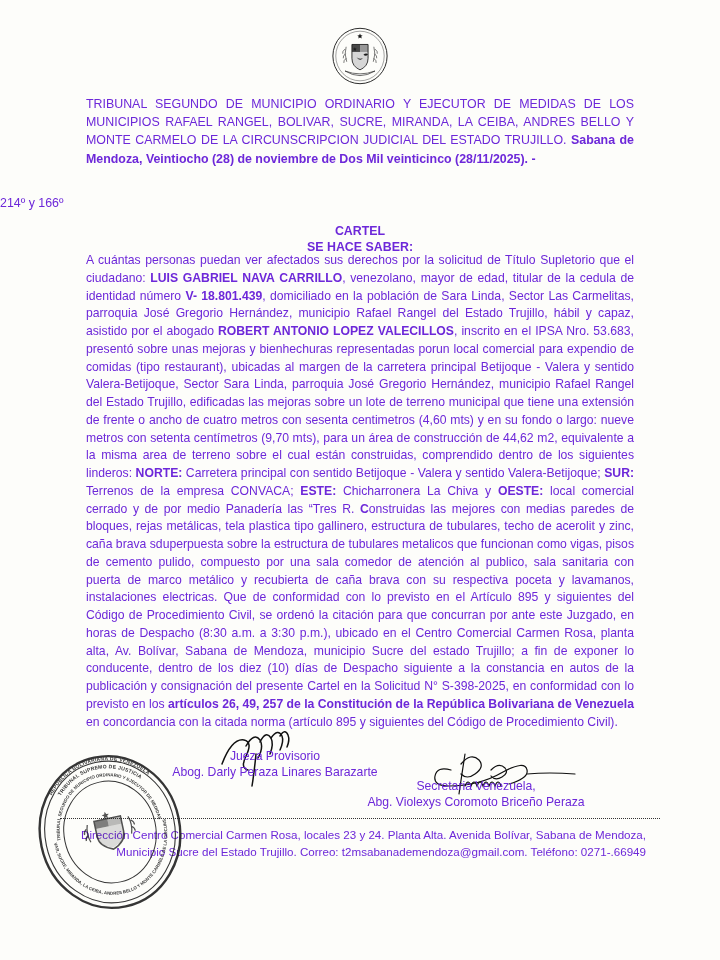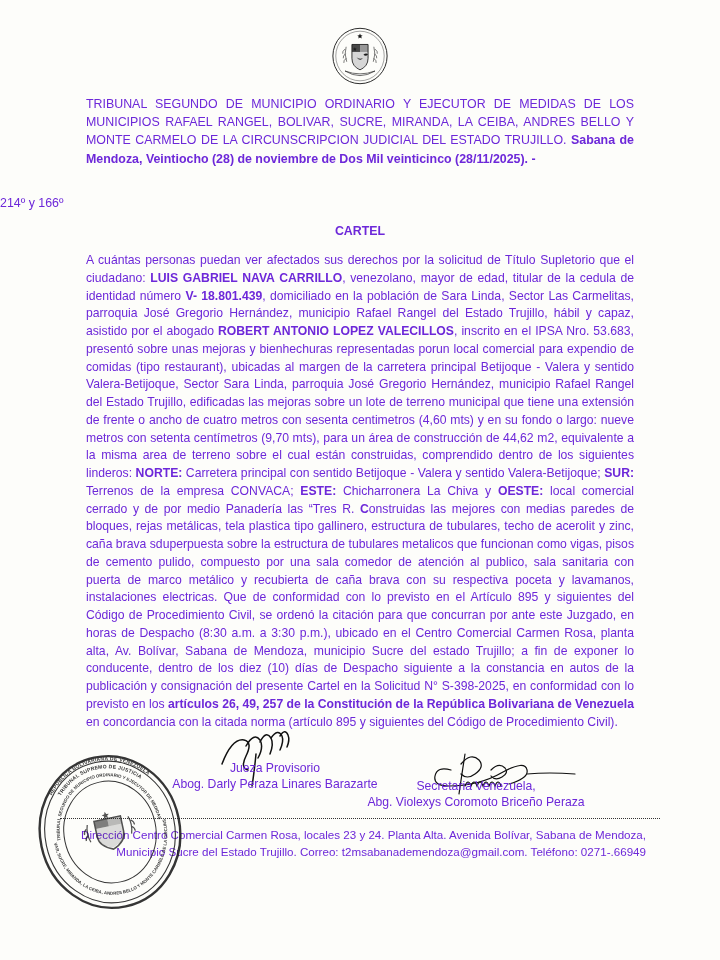--- a/index.html
+++ b/index.html
@@ -92,21 +92,21 @@
   .sig-area {
     position: absolute;
     top: 742px;
     left: 86px;
     width: 548px;
     height: 70px;
   }
   .sig-left {
     position: absolute;
     left: 74px;
-    top: 18px;
+    top: 6px;
     text-align: center;
     font-size: 12.2px;
     line-height: 1.35;
     width: 230px;
   }
   .sig-right {
     position: absolute;
     left: 240px;
     top: 36px;
     text-align: center;
@@ -198,20 +198,21 @@
 
   <div class="header">
     <span class="court">TRIBUNAL SEGUNDO DE MUNICIPIO ORDINARIO Y EJECUTOR DE MEDIDAS DE LOS MUNICIPIOS RAFAEL RANGEL, BOLIVAR, SUCRE, MIRANDA, LA CEIBA, ANDRES BELLO Y MONTE CARMELO DE LA CIRCUNSCRIPCION JUDICIAL DEL ESTADO TRUJILLO.</span>
     <span class="place-date">Sabana de Mendoza, Veintiocho (28) de noviembre de Dos Mil veinticinco (28/11/2025). -</span>
   </div>
 
   <div class="folios">214º y 166º</div>
 
   <div class="cartel-title">
     <span>CARTEL</span>
+    <span>SE HACE SABER:</span>
   </div>
 
   <div class="body-text">
     <span>A cuántas personas puedan ver afectados sus derechos por la solicitud de Título Supletorio que el ciudadano: </span><b>LUIS GABRIEL NAVA CARRILLO</b><span>, venezolano, mayor de edad, titular de la cedula de identidad número </span><b>V- 18.801.439</b><span>, domiciliado en la población de Sara Linda, Sector Las Carmelitas, parroquia José Gregorio Hernández, municipio Rafael Rangel del Estado Trujillo, hábil y capaz, asistido por el abogado </span><b>ROBERT ANTONIO LOPEZ VALECILLOS</b><span>, inscrito en el IPSA Nro. 53.683, presentó sobre unas mejoras y bienhechuras representadas porun local comercial para expendio de comidas (tipo restaurant), ubicadas al margen de la carretera principal Betijoque - Valera y sentido Valera-Betijoque, Sector Sara Linda, parroquia José Gregorio Hernández, municipio Rafael Rangel del Estado Trujillo, edificadas las mejoras sobre un lote de terreno municipal que tiene una extensión de frente o ancho de cuatro metros con sesenta centimetros (4,60 mts) y en su fondo o largo: nueve metros con setenta centímetros (9,70 mts), para un área de construcción de 44,62 m2, equivalente a la misma area de terreno sobre el cual están construidas, comprendido dentro de los siguientes linderos: </span><b>NORTE:</b><span> Carretera principal con sentido Betijoque - Valera y sentido Valera-Betijoque; </span><b>SUR:</b><span> Terrenos de la empresa CONVACA; </span><b>ESTE:</b><span> Chicharronera La Chiva y </span><b>OESTE:</b><span> local comercial cerrado y de por medio Panadería las “Tres R. </span><b>C</b><span>onstruidas las mejores con medias paredes de bloques, rejas metálicas, tela plastica tipo gallinero, estructura de tubulares, techo de acerolit y zinc, caña brava sduperpuesta sobre la estructura de tubulares metalicos que funcionan como vigas, pisos de cemento pulido, compuesto por una sala comedor de atención al publico, sala sanitaria con puerta de marco metálico y recubierta de caña brava con su respectiva poceta y lavamanos, instalaciones electricas. Que de conformidad con lo previsto en el Artículo 895 y siguientes del Código de Procedimiento Civil, se ordenó la citación para que concurran por ante este Juzgado, en horas de Despacho (8:30 a.m. a 3:30 p.m.), ubicado en el Centro Comercial Carmen Rosa, planta alta, Av. Bolívar, Sabana de Mendoza, municipio Sucre del estado Trujillo; a fin de exponer lo conducente, dentro de los  diez (10) días de Despacho siguiente a la constancia en autos de la publicación y consignación del presente Cartel en la Solicitud N° S-398-2025, en conformidad con lo previsto en los </span><b>artículos 26, 49, 257 de la Constitución de la República Bolivariana de Venezuela</b><span> en concordancia con la citada norma (artículo 895 y siguientes del Código de Procedimiento Civil).</span>
   </div>
 
   <div class="sig-area">
 
     <svg class="sig-ink sig-ink-left" width="120" height="64" viewBox="0 0 120 64" aria-hidden="true">
       <g fill="none" stroke="#111" stroke-width="1.5" stroke-linecap="round">

